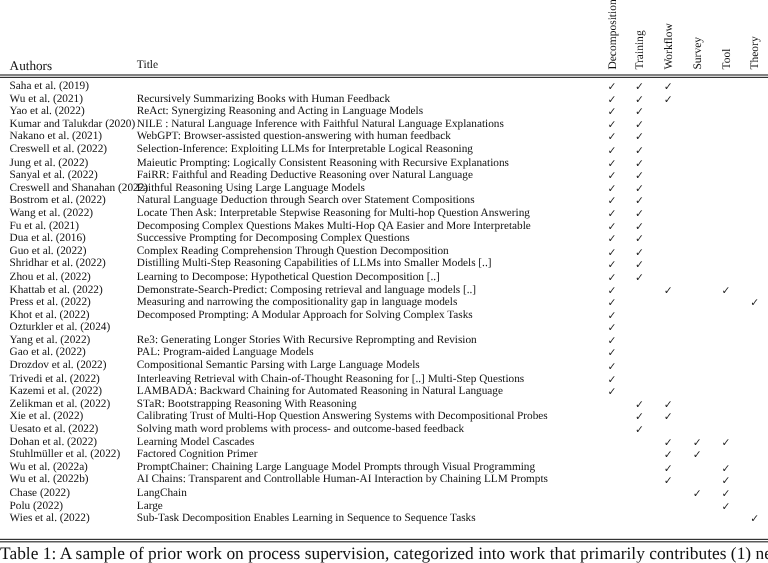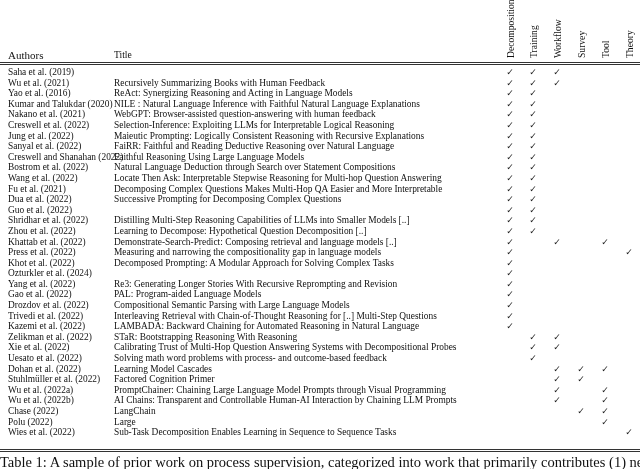--- a/index.html
+++ b/index.html
@@ -50,21 +50,21 @@
         <span class="chk" style="left: 552px;">✓</span>
       </div>
       <div class="row">
         <span class="c-auth">Wu et al. (2021)</span>
         <span class="c-title">Recursively Summarizing Books with Human Feedback</span>
         <span class="chk" style="left: 505px;">✓</span>
         <span class="chk" style="left: 528px;">✓</span>
         <span class="chk" style="left: 552px;">✓</span>
       </div>
       <div class="row">
-        <span class="c-auth">Yao et al. (2016)</span>
+        <span class="c-auth">Yao et al. (2022)</span>
         <span class="c-title">ReAct: Synergizing Reasoning and Acting in Language Models</span>
         <span class="chk" style="left: 505px;">✓</span>
         <span class="chk" style="left: 528px;">✓</span>
       </div>
       <div class="row">
         <span class="c-auth">Kumar and Talukdar (2020)</span>
         <span class="c-title">NILE : Natural Language Inference with Faithful Natural Language Explanations</span>
         <span class="chk" style="left: 505px;">✓</span>
         <span class="chk" style="left: 528px;">✓</span>
       </div>
@@ -110,27 +110,28 @@
         <span class="chk" style="left: 505px;">✓</span>
         <span class="chk" style="left: 528px;">✓</span>
       </div>
       <div class="row">
         <span class="c-auth">Fu et al. (2021)</span>
         <span class="c-title">Decomposing Complex Questions Makes Multi-Hop QA Easier and More Interpretable</span>
         <span class="chk" style="left: 505px;">✓</span>
         <span class="chk" style="left: 528px;">✓</span>
       </div>
       <div class="row">
-        <span class="c-auth">Dua et al. (2022)</span>
+        <span class="c-auth">Dua et al. (2016)</span>
         <span class="c-title">Successive Prompting for Decomposing Complex Questions</span>
         <span class="chk" style="left: 505px;">✓</span>
         <span class="chk" style="left: 528px;">✓</span>
       </div>
       <div class="row">
         <span class="c-auth">Guo et al. (2022)</span>
+        <span class="c-title">Complex Reading Comprehension Through Question Decomposition</span>
         <span class="chk" style="left: 505px;">✓</span>
         <span class="chk" style="left: 528px;">✓</span>
       </div>
       <div class="row">
         <span class="c-auth">Shridhar et al. (2022)</span>
         <span class="c-title">Distilling Multi-Step Reasoning Capabilities of LLMs into Smaller Models [..]</span>
         <span class="chk" style="left: 505px;">✓</span>
         <span class="chk" style="left: 528px;">✓</span>
       </div>
       <div class="row">

